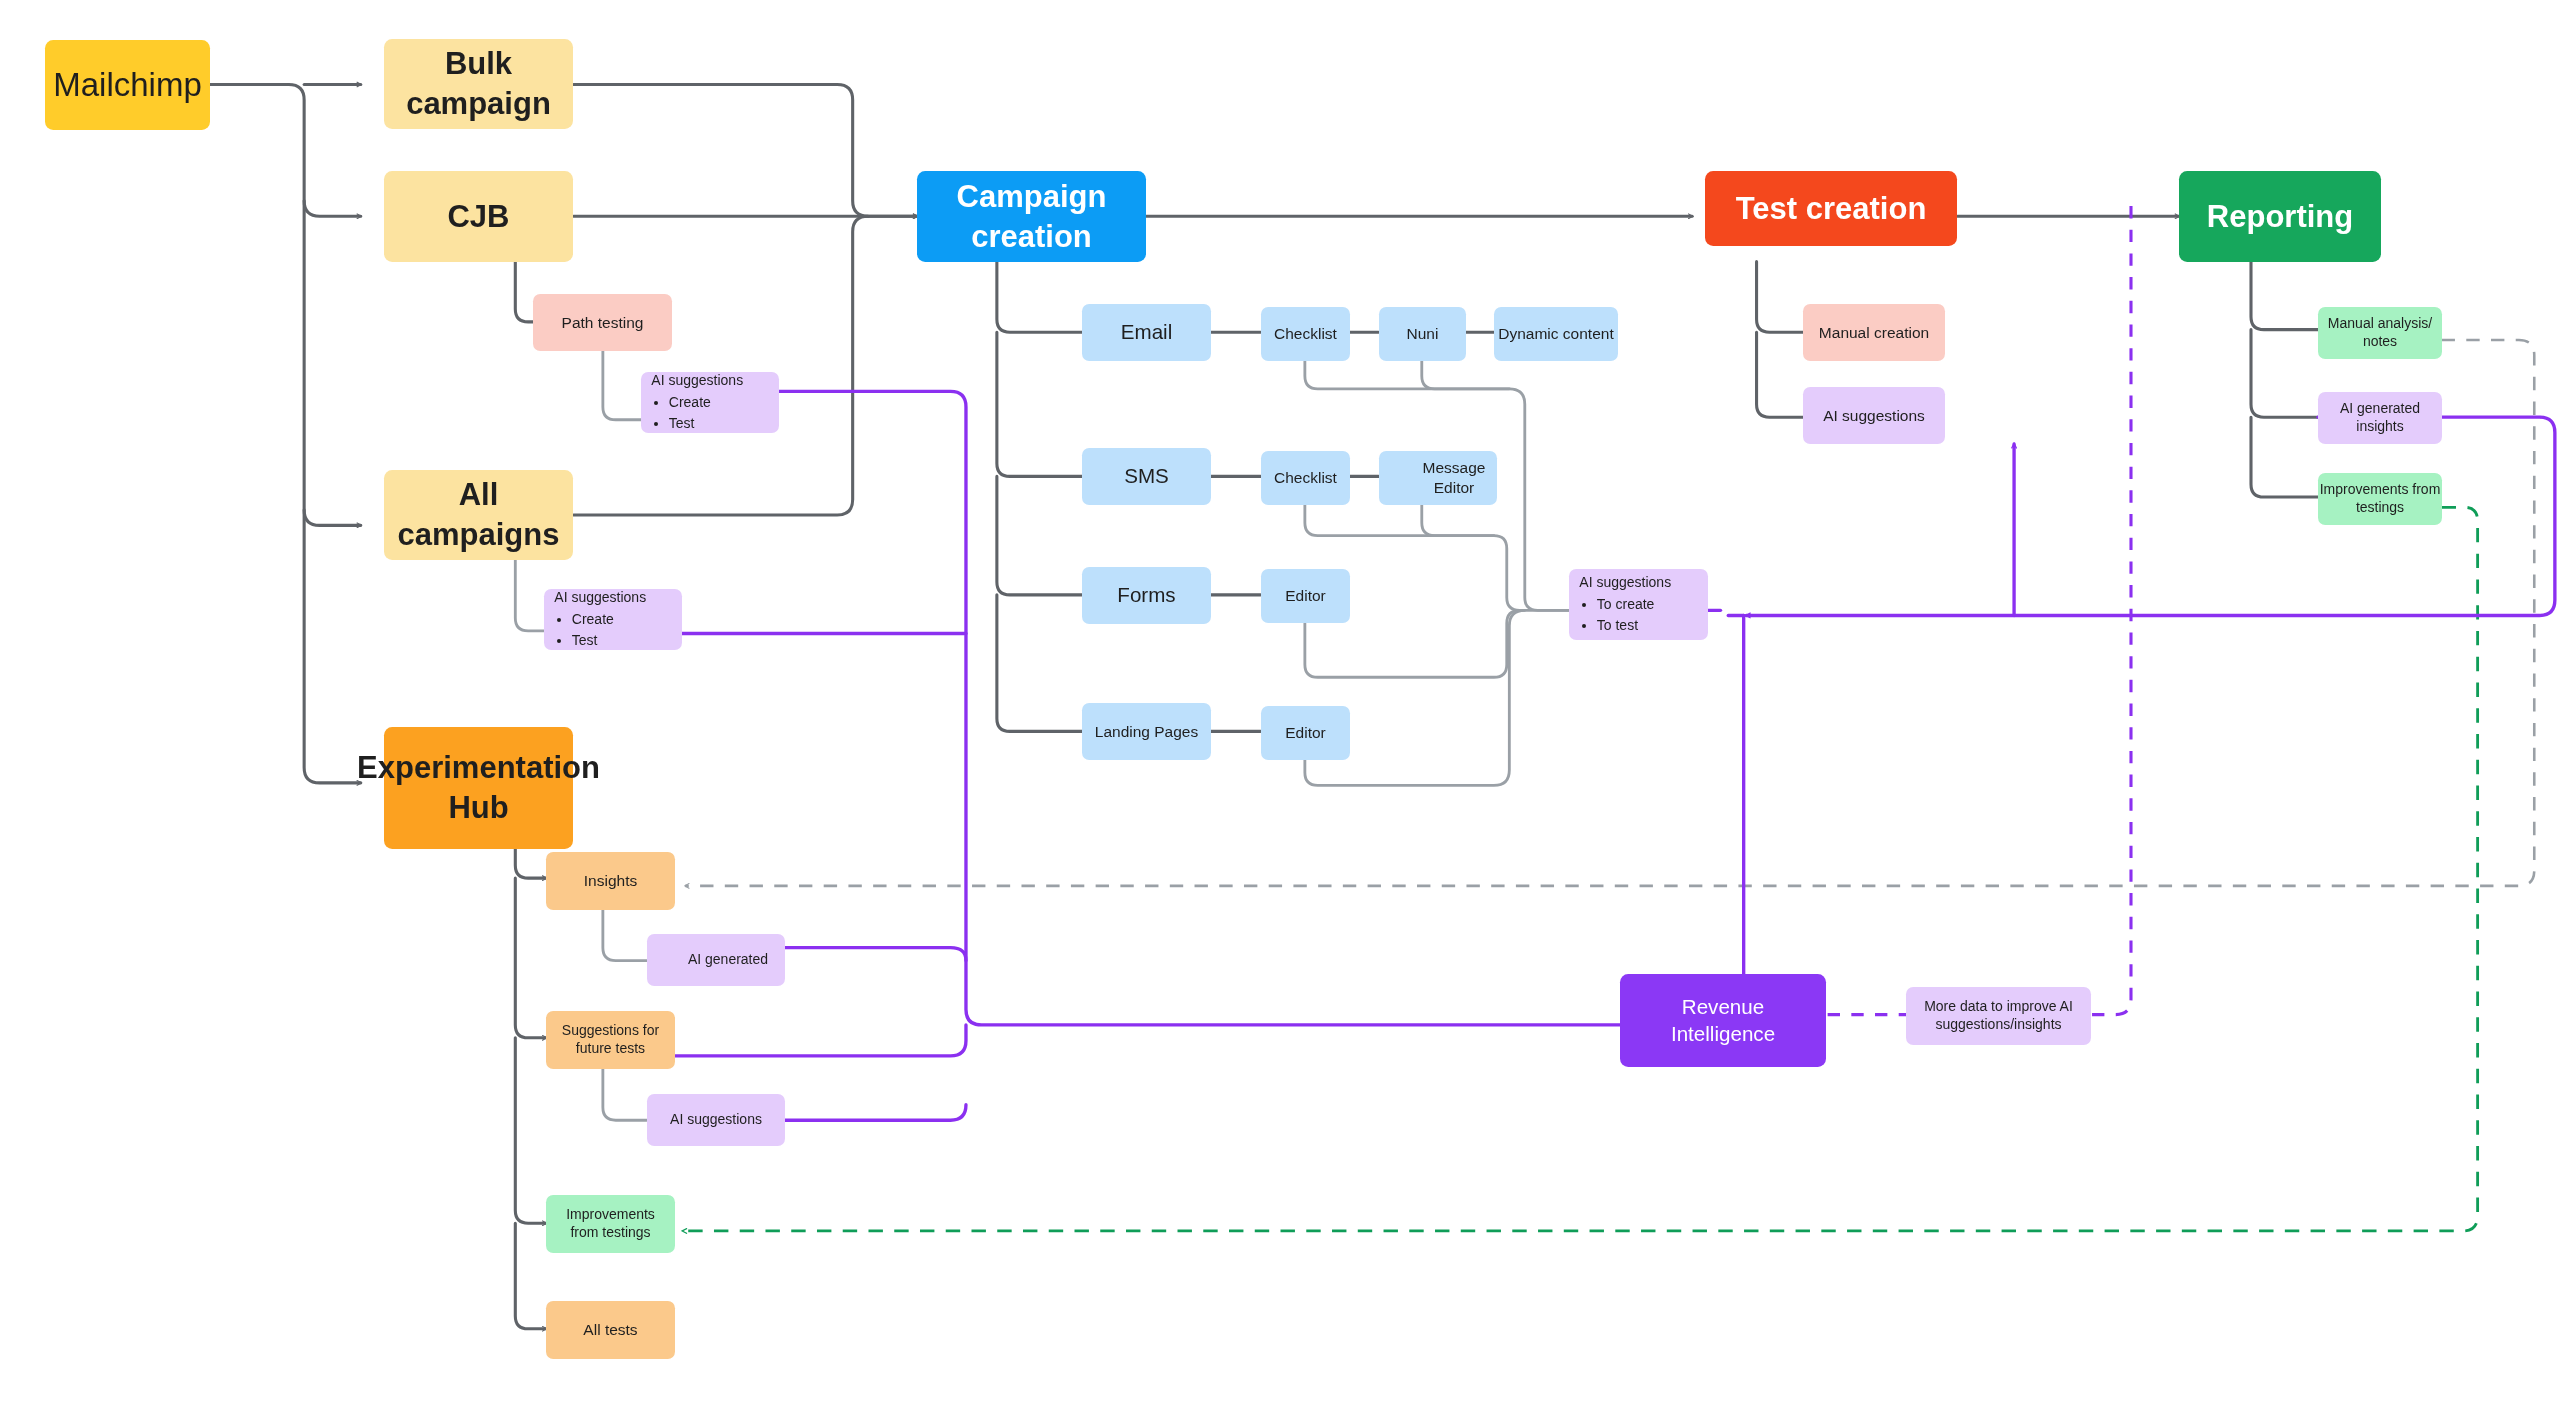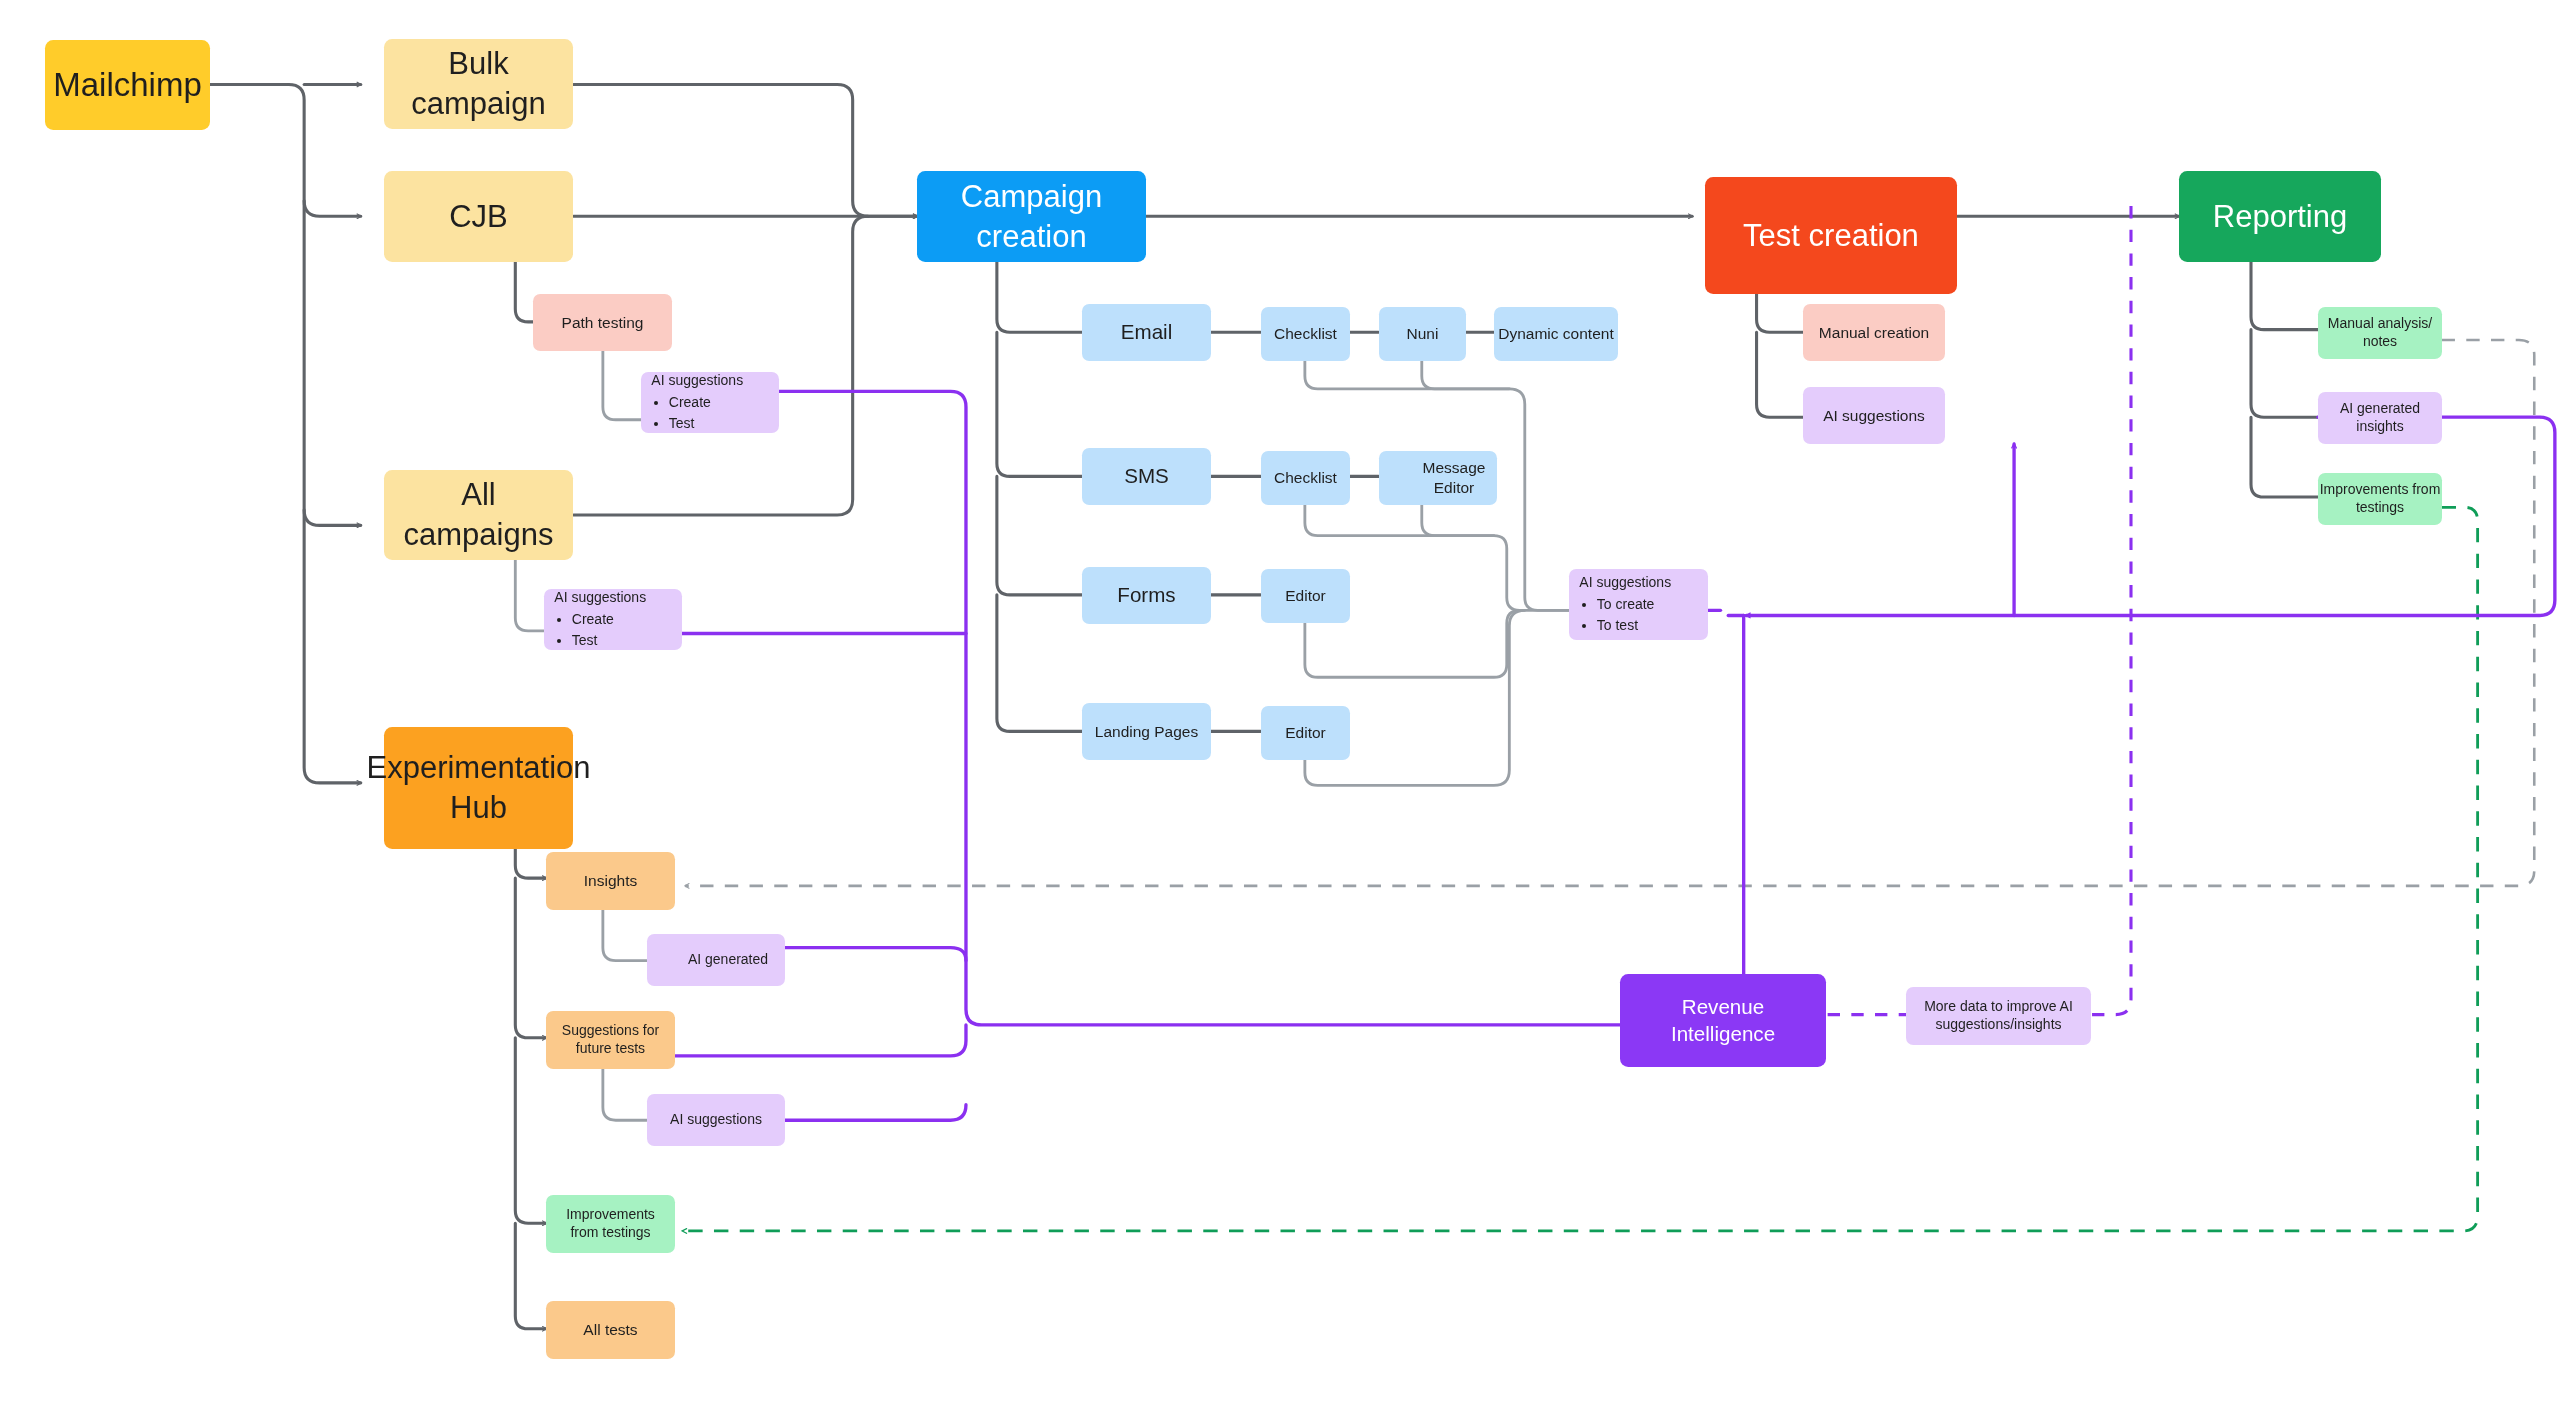--- a/index.html
+++ b/index.html
@@ -5,21 +5,21 @@
   html,body{margin:0;padding:0;background:#ffffff;}
   body{width:2636px;height:1404px;position:relative;overflow:hidden;
        font-family:"Liberation Sans", sans-serif;}
   #canvas{position:absolute;inset:0;width:2636px;height:1404px;}
   svg.edges{position:absolute;left:0;top:0;width:2636px;height:1404px;pointer-events:none;}
   .node{position:absolute;box-sizing:border-box;display:flex;flex-direction:column;
         align-items:center;justify-content:center;text-align:center;
         border-radius:7.2px;color:#1f1f1f;line-height:1.28;}
   .node.major{border-radius:8.2px;}
   .title-xl{font-size:33px;font-weight:400;}
-  .title-lg{font-size:31px;font-weight:400;}
+  .title-lg{font-size:31px;font-weight:700;}
   .title-md{font-size:20.6px;font-weight:400;}
   .title-sm{font-size:15.5px;font-weight:400;}
   .title-xs{font-size:14px;font-weight:400;}
   .white{color:#ffffff;}
   .listnode{align-items:flex-start;justify-content:center;text-align:left;padding:8.2px 10.3px;}
   .listnode .hd{font-size:14px;margin-bottom:2.1px;}
   .listnode ul{margin:0;padding-left:17.5px;}
   .listnode li{font-size:14px;line-height:1.45;}
   .two-line{white-space:pre-line;}
 </style>
@@ -233,21 +233,21 @@
   </div>
 
   <div class="node listnode" style="left:1569px;top:569px;width:139px;height:71px;background:#E4CCFC;">
     <span class="hd">AI suggestions</span>
     <ul>
       <li>To create</li>
       <li>To test</li>
     </ul>
   </div>
 
-  <div class="node major title-lg white" style="left:1705px;top:171px;width:252px;height:117px;background:#F4481D;margin-top:6px;">
+  <div class="node major title-lg white" style="left:1705px;top:171px;width:252px;height:75px;background:#F4481D;">
     <span>Test creation</span>
   </div>
 
   <div class="node title-sm" style="left:1803px;top:304px;width:142px;height:57px;background:#FBCCC4;">
     <span>Manual creation</span>
   </div>
   <div class="node title-sm" style="left:1803px;top:387px;width:142px;height:57px;background:#E4CCFC;">
     <span>AI suggestions</span>
   </div>
 

